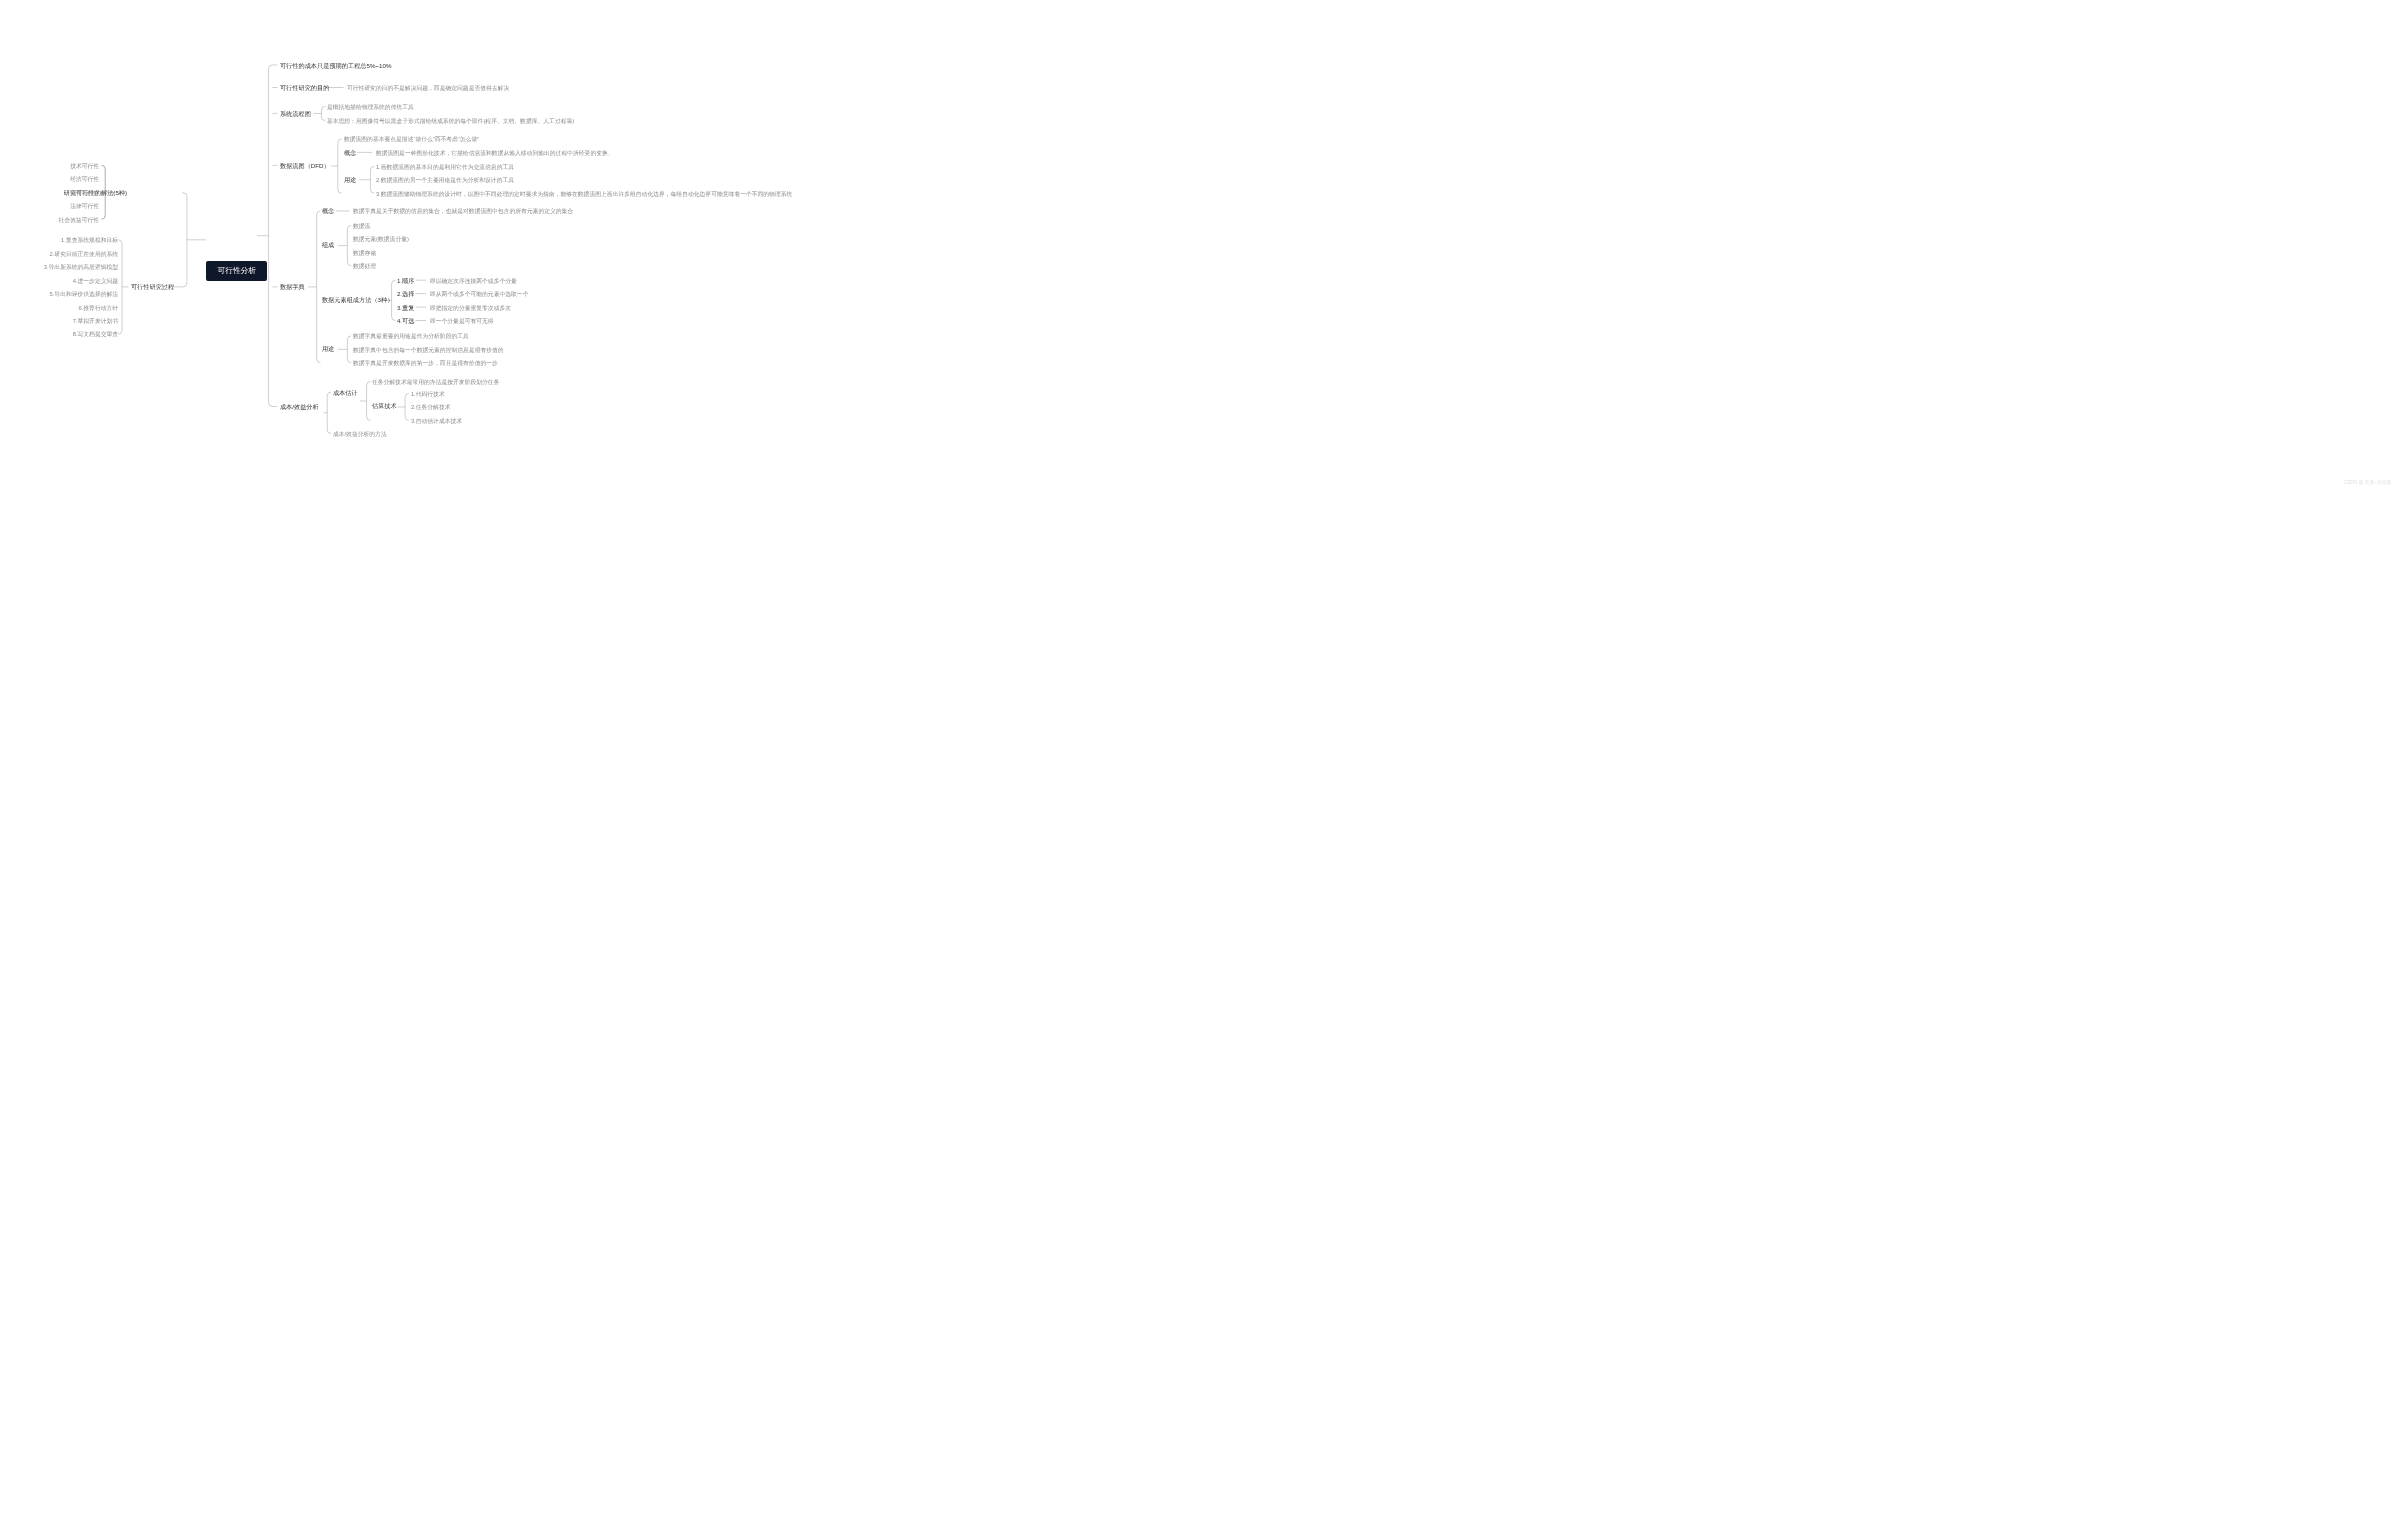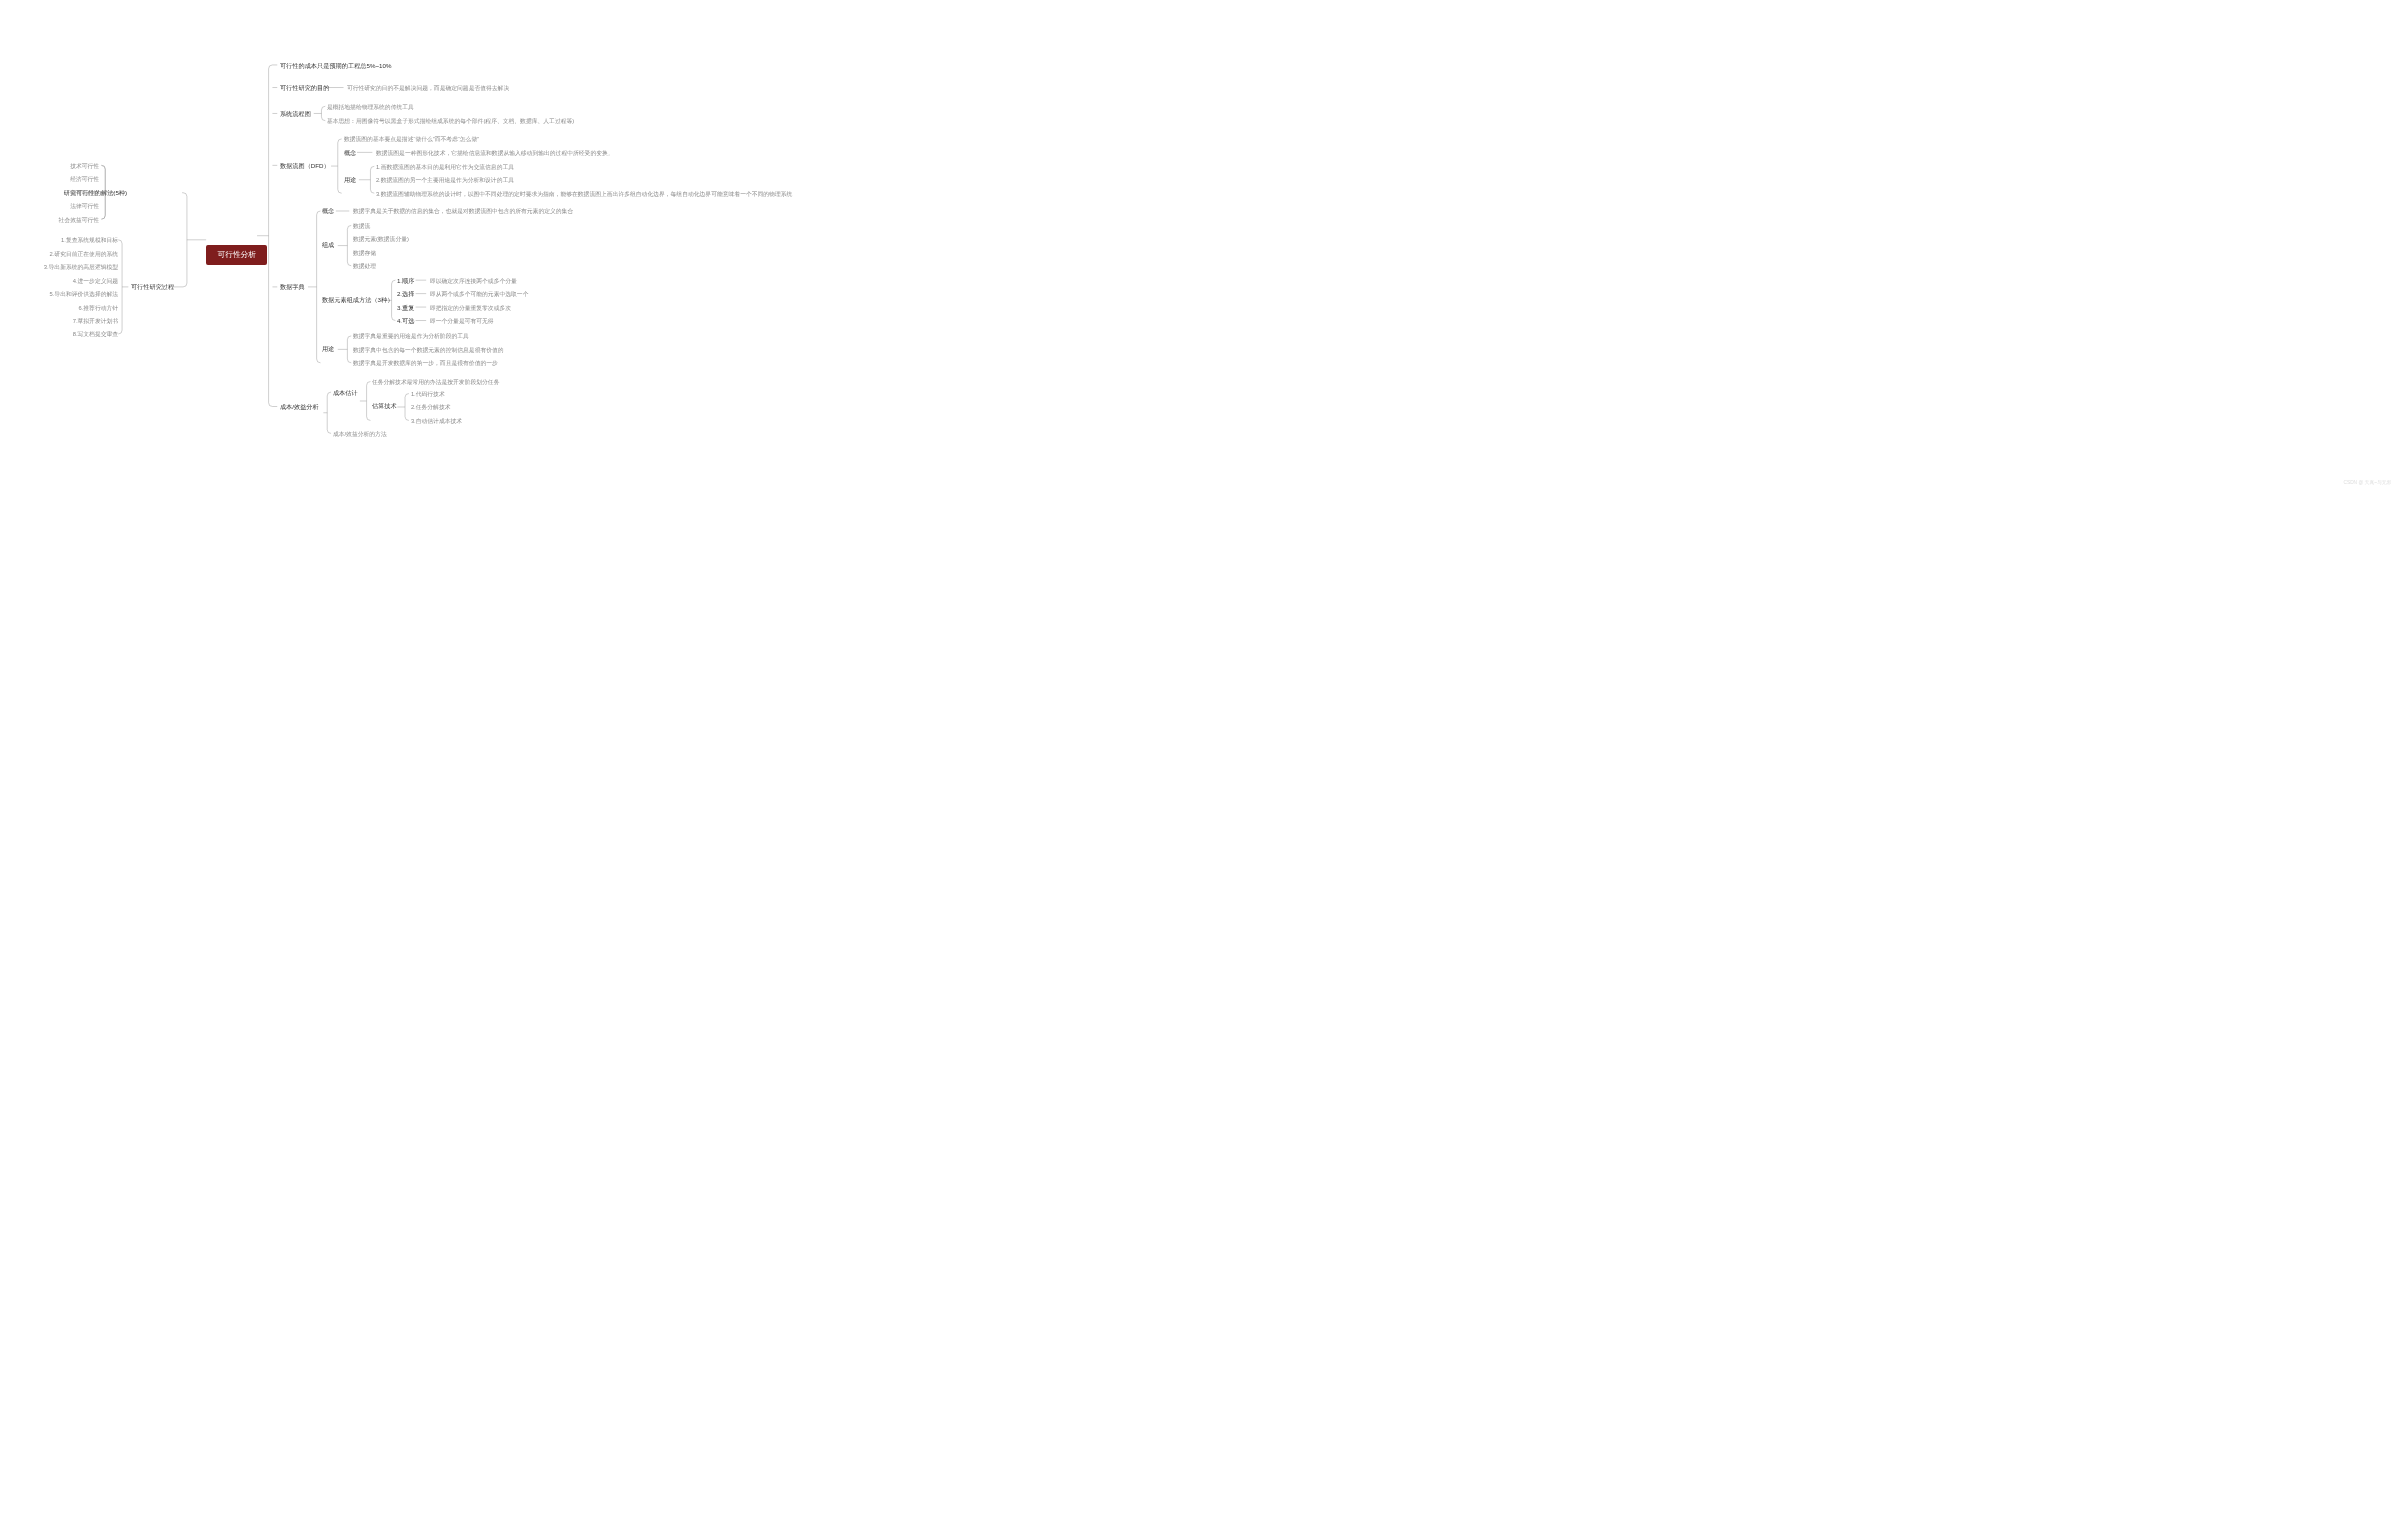--- a/index.html
+++ b/index.html
@@ -16,25 +16,26 @@
     white-space: nowrap;
     padding: 1px 1.9px;
     position: absolute;
     line-height: 1.4;
   }
   .leaf {
     color: #888;
     font-size: 5.8px;
   }
   .root {
-    background: #7f1d1d;
+    background: #0f172a;
     color: #fff;
     font-size: 7.7px;
     padding: 4.8px 11.5px;
     border-radius: 1.9px;
+    margin-top: 16px;
   }
   svg.lines {
     position: absolute;
     top: 0;
     left: 0;
     pointer-events: none;
   }
   .watermark {
     position: absolute;
     right: 9.6px;

